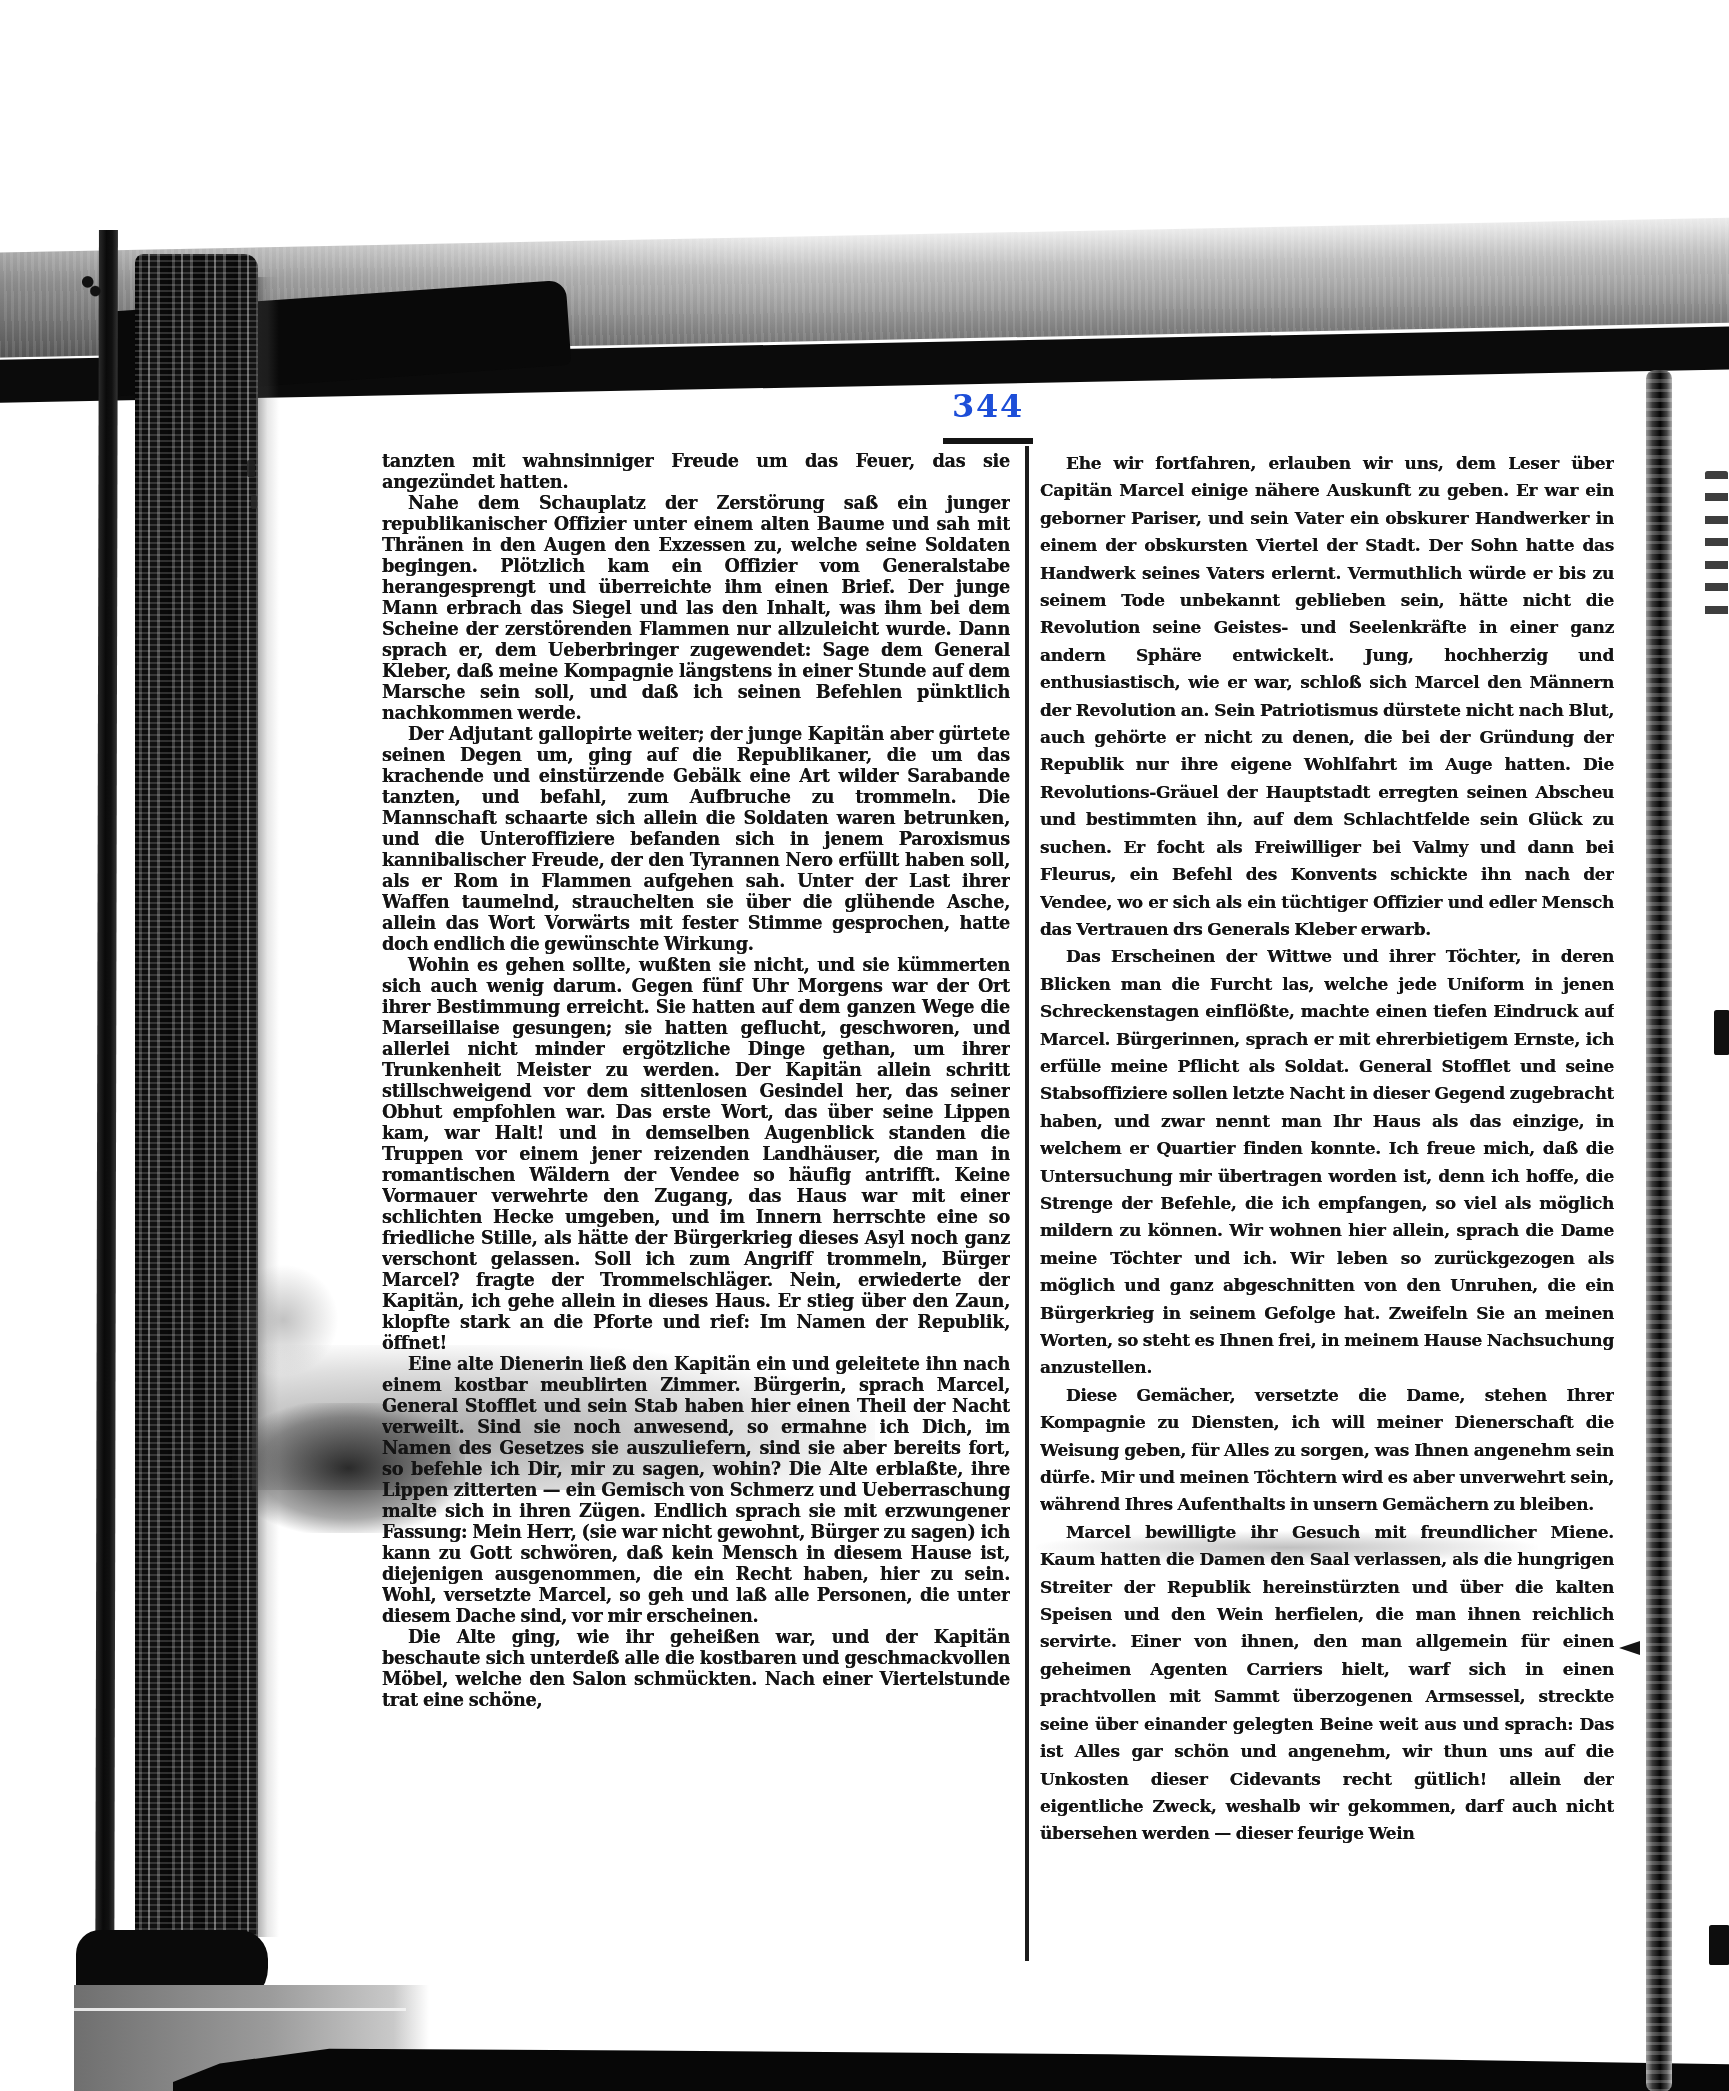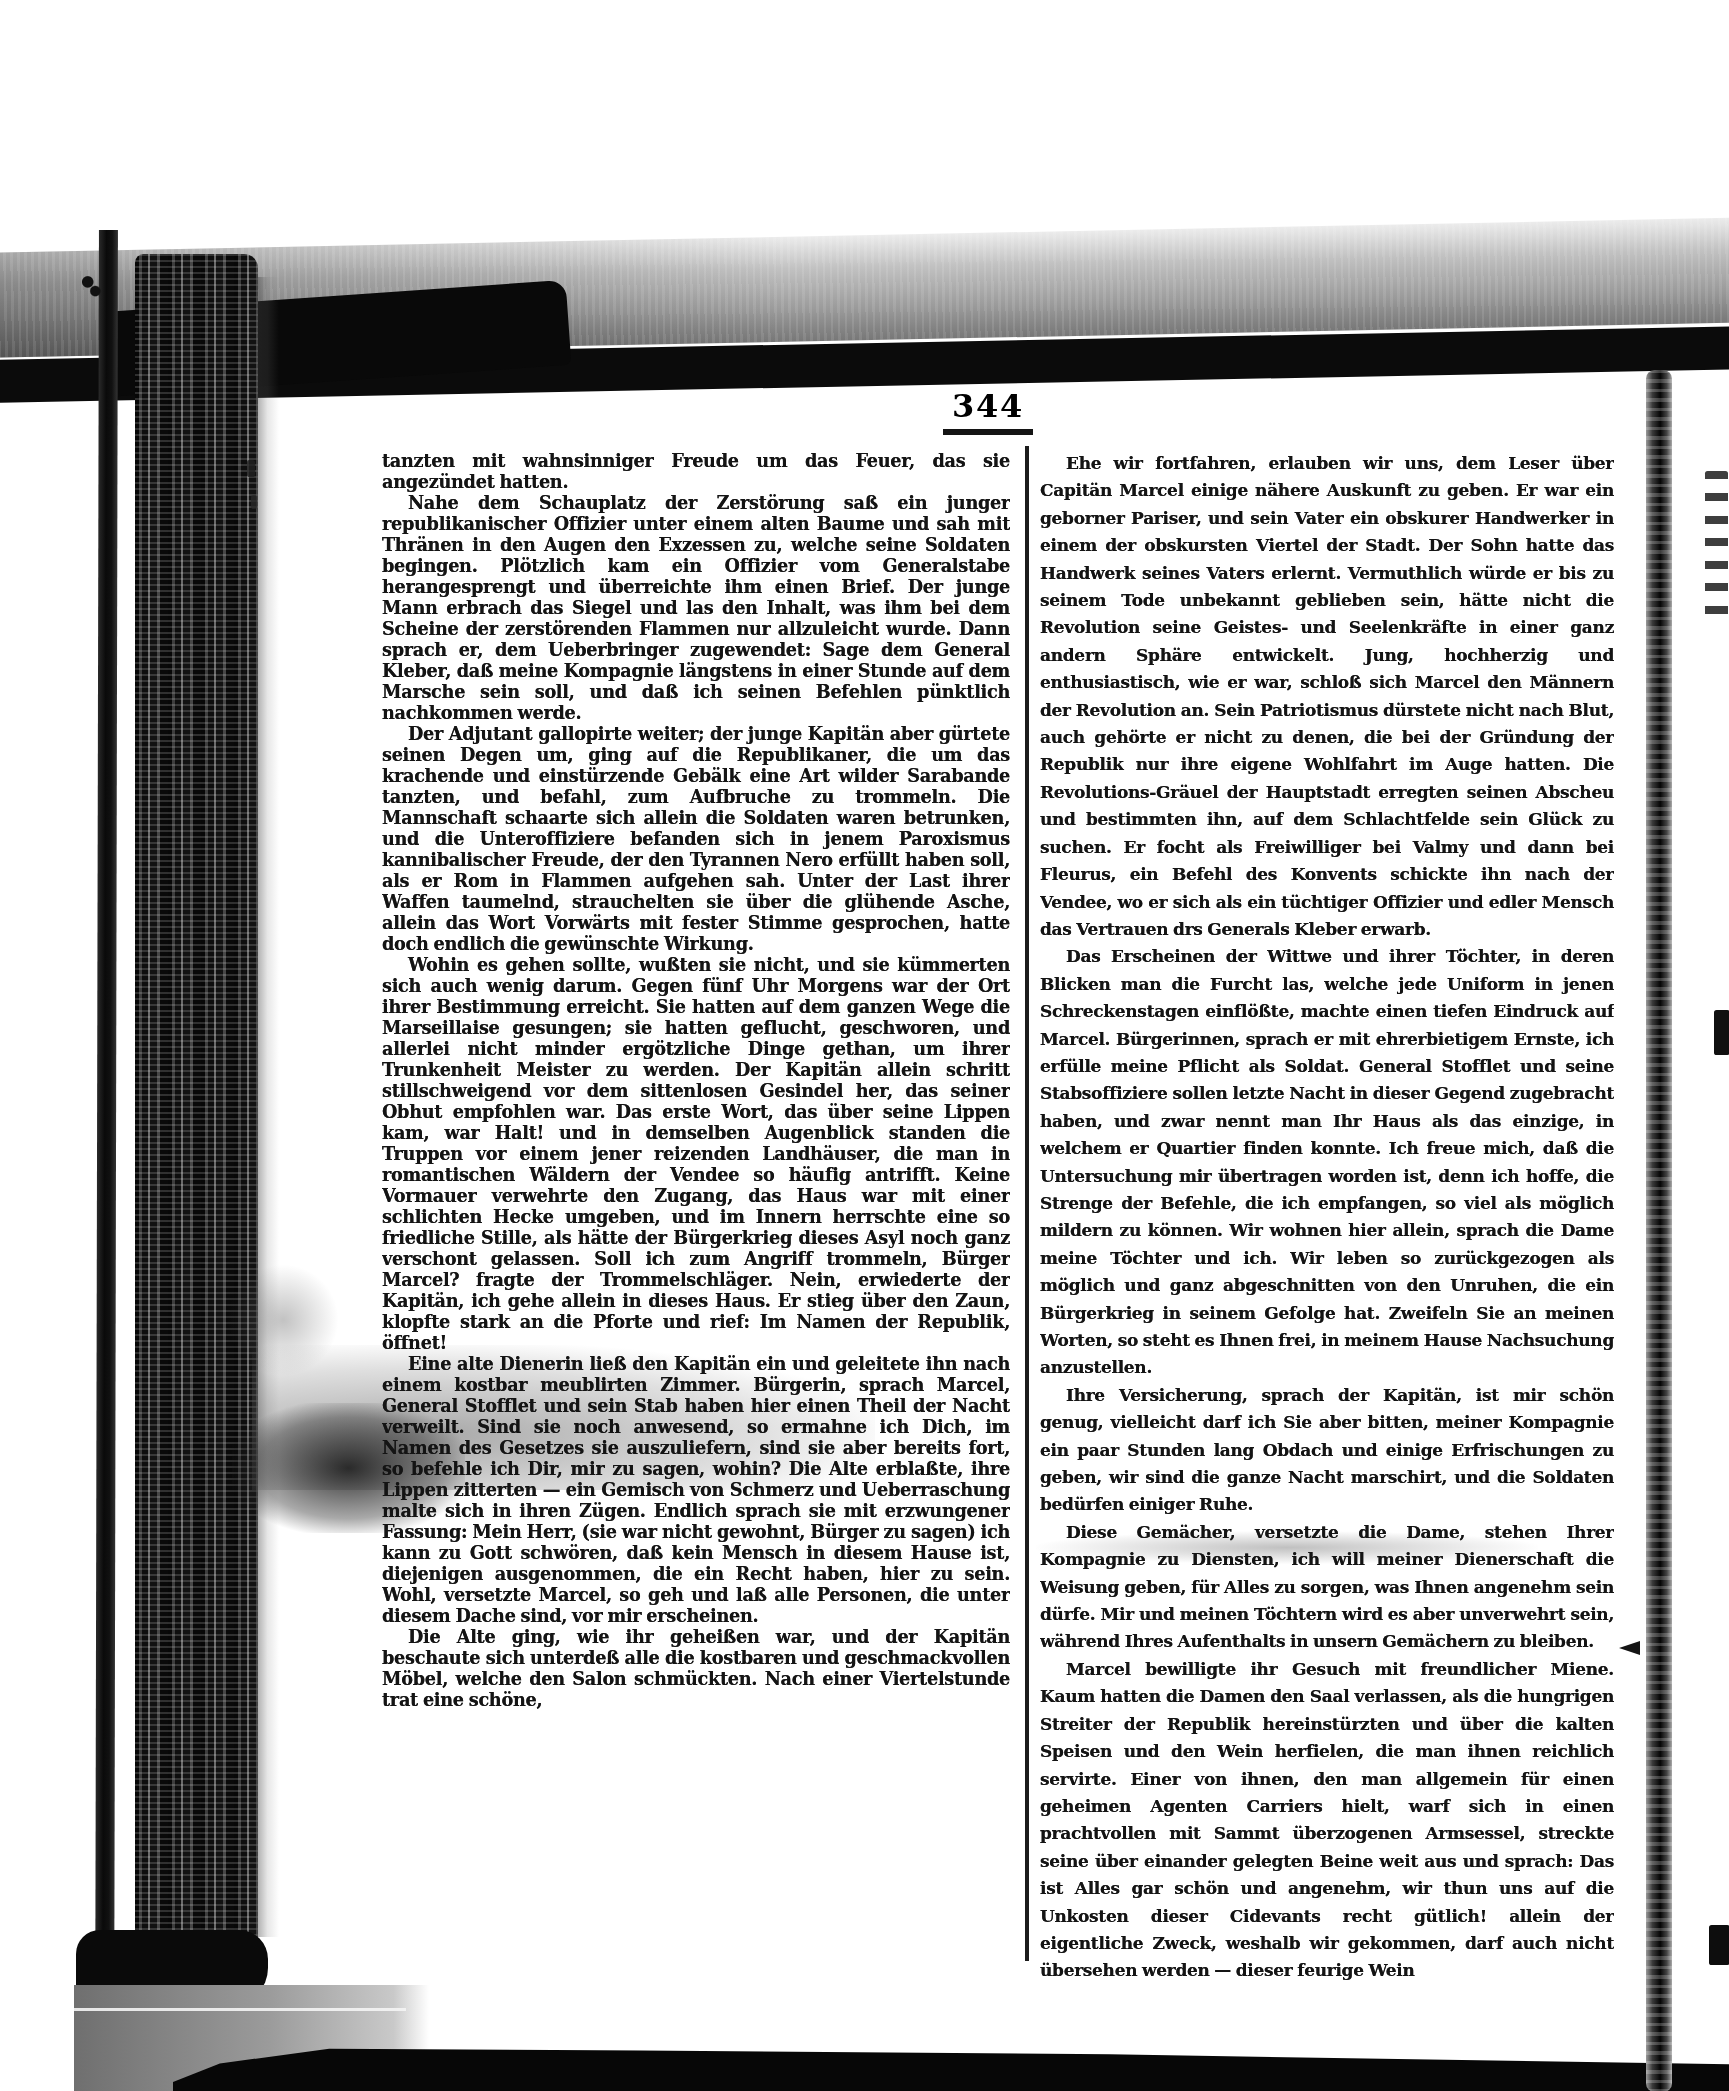--- a/index.html
+++ b/index.html
@@ -53,22 +53,22 @@
     background:radial-gradient(ellipse,rgba(95,95,95,.38),rgba(255,255,255,0) 70%);}
   .stain-d{position:absolute;left:1036px;top:1531px;width:502px;height:33px;
     background:radial-gradient(ellipse,rgba(105,105,105,.42),rgba(255,255,255,0) 72%);}
   .speck-1{position:absolute;left:247px;top:460px;width:7.8px;height:17.3px;background:#222;border-radius:2.6px;opacity:.8;}
   .speck-2{position:absolute;left:251px;top:495px;width:6px;height:14px;background:#2a2a2a;border-radius:2.6px;opacity:.75;}
   .speck-3{position:absolute;left:82px;top:275px;width:19px;height:22.5px;
     background:radial-gradient(circle at 30% 30%,#111 25%,rgba(255,255,255,0) 30%),
                radial-gradient(circle at 70% 70%,#111 22%,rgba(255,255,255,0) 28%);}
   
   .page-number{position:absolute;left:943px;top:389px;width:90px;text-align:center;
-    font-size:32px;font-weight:bold;color:#000000;letter-spacing:1.7px;
-    border-bottom:6px solid #141414;padding-bottom:5px;line-height:1.1;}
+    font-size:32px;font-weight:bold;color:#1d4ed8;letter-spacing:1.7px;
+    border-bottom:6px solid #141414;padding-bottom:14px;line-height:1.1;}
   .column{position:absolute;top:450px;height:1548px;overflow:hidden;color:#141414;
     text-align:justify;font-weight:bold;
     text-shadow:0 0 0.4px rgba(10,10,10,.75);}
   .column p{margin:0;text-indent:26px;letter-spacing:-0.3px;word-spacing:-0.9px;}
   .column p.cont{text-indent:0;}
   .column-left{left:382px;width:628px;font-size:17.7px;line-height:21px;}
   .column-right{left:1040px;width:574px;font-size:17px;line-height:27.4px;}
   .divider{position:absolute;left:1025px;top:446px;width:3.5px;height:1515px;background:#1c1c1c;}
 </style>
 </head>
@@ -105,19 +105,18 @@
       <p class="cont">tanzten mit wahnsinniger Freude um das Feuer, das sie angezündet hatten.</p>
       <p>Nahe dem Schauplatz der Zerstörung saß ein junger republikanischer Offizier unter einem alten Baume und sah mit Thränen in den Augen den Exzessen zu, welche seine Soldaten begingen. Plötzlich kam ein Offizier vom Generalstabe herangesprengt und überreichte ihm einen Brief. Der junge Mann erbrach das Siegel und las den Inhalt, was ihm bei dem Scheine der zerstörenden Flammen nur allzuleicht wurde. Dann sprach er, dem Ueberbringer zugewendet: Sage dem General Kleber, daß meine Kompagnie längstens in einer Stunde auf dem Marsche sein soll, und daß ich seinen Befehlen pünktlich nachkommen werde.</p>
       <p>Der Adjutant gallopirte weiter; der junge Kapitän aber gürtete seinen Degen um, ging auf die Republikaner, die um das krachende und einstürzende Gebälk eine Art wilder Sarabande tanzten, und befahl, zum Aufbruche zu trommeln. Die Mannschaft schaarte sich allein die Soldaten waren betrunken, und die Unteroffiziere befanden sich in jenem Paroxismus kannibalischer Freude, der den Tyrannen Nero erfüllt haben soll, als er Rom in Flammen aufgehen sah. Unter der Last ihrer Waffen taumelnd, strauchelten sie über die glühende Asche, allein das Wort Vorwärts mit fester Stimme gesprochen, hatte doch endlich die gewünschte Wirkung.</p>
       <p>Wohin es gehen sollte, wußten sie nicht, und sie kümmerten sich auch wenig darum. Gegen fünf Uhr Morgens war der Ort ihrer Bestimmung erreicht. Sie hatten auf dem ganzen Wege die Marseillaise gesungen; sie hatten geflucht, geschworen, und allerlei nicht minder ergötzliche Dinge gethan, um ihrer Trunkenheit Meister zu werden. Der Kapitän allein schritt stillschweigend vor dem sittenlosen Gesindel her, das seiner Obhut empfohlen war. Das erste Wort, das über seine Lippen kam, war Halt! und in demselben Augenblick standen die Truppen vor einem jener reizenden Landhäuser, die man in romantischen Wäldern der Vendee so häufig antrifft. Keine Vormauer verwehrte den Zugang, das Haus war mit einer schlichten Hecke umgeben, und im Innern herrschte eine so friedliche Stille, als hätte der Bürgerkrieg dieses Asyl noch ganz verschont gelassen. Soll ich zum Angriff trommeln, Bürger Marcel? fragte der Trommelschläger. Nein, erwiederte der Kapitän, ich gehe allein in dieses Haus. Er stieg über den Zaun, klopfte stark an die Pforte und rief: Im Namen der Republik, öffnet!</p>
       <p>Eine alte Dienerin ließ den Kapitän ein und geleitete ihn nach einem kostbar meublirten Zimmer. Bürgerin, sprach Marcel, General Stofflet und sein Stab haben hier einen Theil der Nacht verweilt. Sind sie noch anwesend, so ermahne ich Dich, im Namen des Gesetzes sie auszuliefern, sind sie aber bereits fort, so befehle ich Dir, mir zu sagen, wohin? Die Alte erblaßte, ihre Lippen zitterten — ein Gemisch von Schmerz und Ueberraschung malte sich in ihren Zügen. Endlich sprach sie mit erzwungener Fassung: Mein Herr, (sie war nicht gewohnt, Bürger zu sagen) ich kann zu Gott schwören, daß kein Mensch in diesem Hause ist, diejenigen ausgenommen, die ein Recht haben, hier zu sein. Wohl, versetzte Marcel, so geh und laß alle Personen, die unter diesem Dache sind, vor mir erscheinen.</p>
       <p>Die Alte ging, wie ihr geheißen war, und der Kapitän beschaute sich unterdeß alle die kostbaren und geschmackvollen Möbel, welche den Salon schmückten. Nach einer Viertelstunde trat eine schöne,</p>
     </div>
   <div class="column column-right">
       <p>Ehe wir fortfahren, erlauben wir uns, dem Leser über Capitän Marcel einige nähere Auskunft zu geben. Er war ein geborner Pariser, und sein Vater ein obskurer Handwerker in einem der obskursten Viertel der Stadt. Der Sohn hatte das Handwerk seines Vaters erlernt. Vermuthlich würde er bis zu seinem Tode unbekannt geblieben sein, hätte nicht die Revolution seine Geistes- und Seelenkräfte in einer ganz andern Sphäre entwickelt. Jung, hochherzig und enthusiastisch, wie er war, schloß sich Marcel den Männern der Revolution an. Sein Patriotismus dürstete nicht nach Blut, auch gehörte er nicht zu denen, die bei der Gründung der Republik nur ihre eigene Wohlfahrt im Auge hatten. Die Revolutions-Gräuel der Hauptstadt erregten seinen Abscheu und bestimmten ihn, auf dem Schlachtfelde sein Glück zu suchen. Er focht als Freiwilliger bei Valmy und dann bei Fleurus, ein Befehl des Konvents schickte ihn nach der Vendee, wo er sich als ein tüchtiger Offizier und edler Mensch das Vertrauen drs Generals Kleber erwarb.</p>
       <p>Das Erscheinen der Wittwe und ihrer Töchter, in deren Blicken man die Furcht las, welche jede Uniform in jenen Schreckenstagen einflößte, machte einen tiefen Eindruck auf Marcel. Bürgerinnen, sprach er mit ehrerbietigem Ernste, ich erfülle meine Pflicht als Soldat. General Stofflet und seine Stabsoffiziere sollen letzte Nacht in dieser Gegend zugebracht haben, und zwar nennt man Ihr Haus als das einzige, in welchem er Quartier finden konnte. Ich freue mich, daß die Untersuchung mir übertragen worden ist, denn ich hoffe, die Strenge der Befehle, die ich empfangen, so viel als möglich mildern zu können. Wir wohnen hier allein, sprach die Dame meine Töchter und ich. Wir leben so zurückgezogen als möglich und ganz abgeschnitten von den Unruhen, die ein Bürgerkrieg in seinem Gefolge hat. Zweifeln Sie an meinen Worten, so steht es Ihnen frei, in meinem Hause Nachsuchung anzustellen.</p>
-      <p>Ihre Versicherung, sprach der Kapitän, ist mir schön genug, vielleicht darf ich Sie aber bitten, meiner Kompagnie ein paar Stunden lang Obdach und einige Erfrischungen zu geben, wir sind die ganze Nacht marschirt, und die Soldaten bedürfen einiger Ruhe.</p>
       <p>Diese Gemächer, versetzte die Dame, stehen Ihrer Kompagnie zu Diensten, ich will meiner Dienerschaft die Weisung geben, für Alles zu sorgen, was Ihnen angenehm sein dürfe. Mir und meinen Töchtern wird es aber unverwehrt sein, während Ihres Aufenthalts in unsern Gemächern zu bleiben.</p>
       <p>Marcel bewilligte ihr Gesuch mit freundlicher Miene. Kaum hatten die Damen den Saal verlassen, als die hungrigen Streiter der Republik hereinstürzten und über die kalten Speisen und den Wein herfielen, die man ihnen reichlich servirte. Einer von ihnen, den man allgemein für einen geheimen Agenten Carriers hielt, warf sich in einen prachtvollen mit Sammt überzogenen Armsessel, streckte seine über einander gelegten Beine weit aus und sprach: Das ist Alles gar schön und angenehm, wir thun uns auf die Unkosten dieser Cidevants recht gütlich! allein der eigentliche Zweck, weshalb wir gekommen, darf auch nicht übersehen werden — dieser feurige Wein</p>
     </div>
 
 </div>
 
 
 </body></html>

